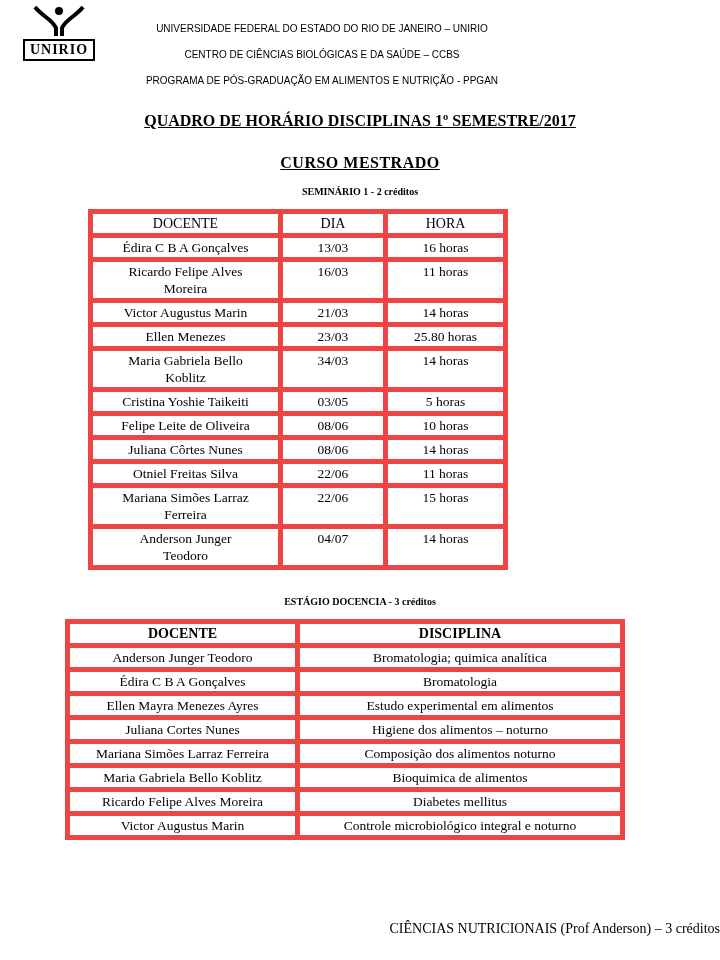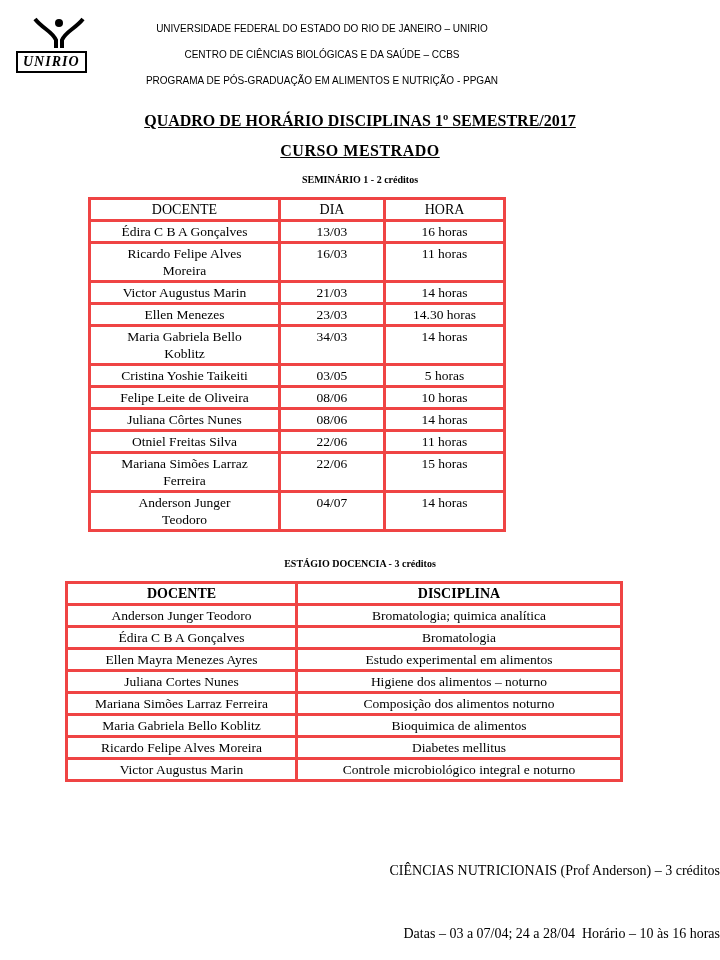--- a/index.html
+++ b/index.html
@@ -11,23 +11,23 @@
     height: 960px;
     background: #ffffff;
     margin: 0 auto;
     overflow: hidden;
   }
   
   .header { position: relative; padding-top: 16px; height: 96px; }
   .logo {
     position: absolute;
     left: 16px;
-    top: 16px;
+    top: 4px;
     width: 86px;
-    font-style: italic;
+    text-align: center;
   }
   .logo-emblem { display: block; margin: 0 auto; }
   .logo-box {
     display: inline-block;
     border: 2px solid #000;
     padding: 0 5px;
     font-weight: bold;
     font-size: 14px;
     letter-spacing: 1px;
     line-height: 18px;
@@ -43,37 +43,37 @@
   }
   
   .doc-title {
     margin-top: 16px;
     text-align: center;
     font-size: 16px;
     font-weight: bold;
   }
   .doc-title .u, .doc-subtitle .u { text-decoration: underline; }
   .doc-subtitle {
-    margin-top: 12px;
+    margin-top: 24px;
     text-align: center;
     font-size: 16px;
     font-weight: bold;
     letter-spacing: 0.5px;
   }
   .section-heading {
     margin-top: 14px;
     text-align: center;
     font-size: 10px;
     font-weight: bold;
   }
   .section-heading-2 { margin-top: 26px; }
   
   table { border-collapse: collapse; }
   th, td {
-    border: 3px solid #ef4444;
+    border: 5px solid #ef4444;
     font-size: 13.5px;
     line-height: 17px;
     padding: 1px 3px;
     text-align: center;
     vertical-align: top;
   }
   .t1 { margin: 12px 0 0 88px; width: 415px; table-layout: fixed; }
   .t1 th { font-weight: normal; font-size: 14px; }
   .t1 .col-doc { width: 190px; }
   .t1 .col-dia { width: 105px; }
@@ -150,21 +150,21 @@
         <td>11 horas</td>
       </tr>
       <tr>
         <td class="c-doc">Victor Augustus Marin</td>
         <td>21/03</td>
         <td>14 horas</td>
       </tr>
       <tr>
         <td class="c-doc">Ellen Menezes</td>
         <td>23/03</td>
-        <td>14.30 horas</td>
+        <td>25.80 horas</td>
       </tr>
       <tr>
         <td class="c-doc">Maria Gabriela Bello
 Koblitz</td>
         <td>34/03</td>
         <td>14 horas</td>
       </tr>
       <tr>
         <td class="c-doc">Cristina Yoshie Taikeiti</td>
         <td>03/05</td>

